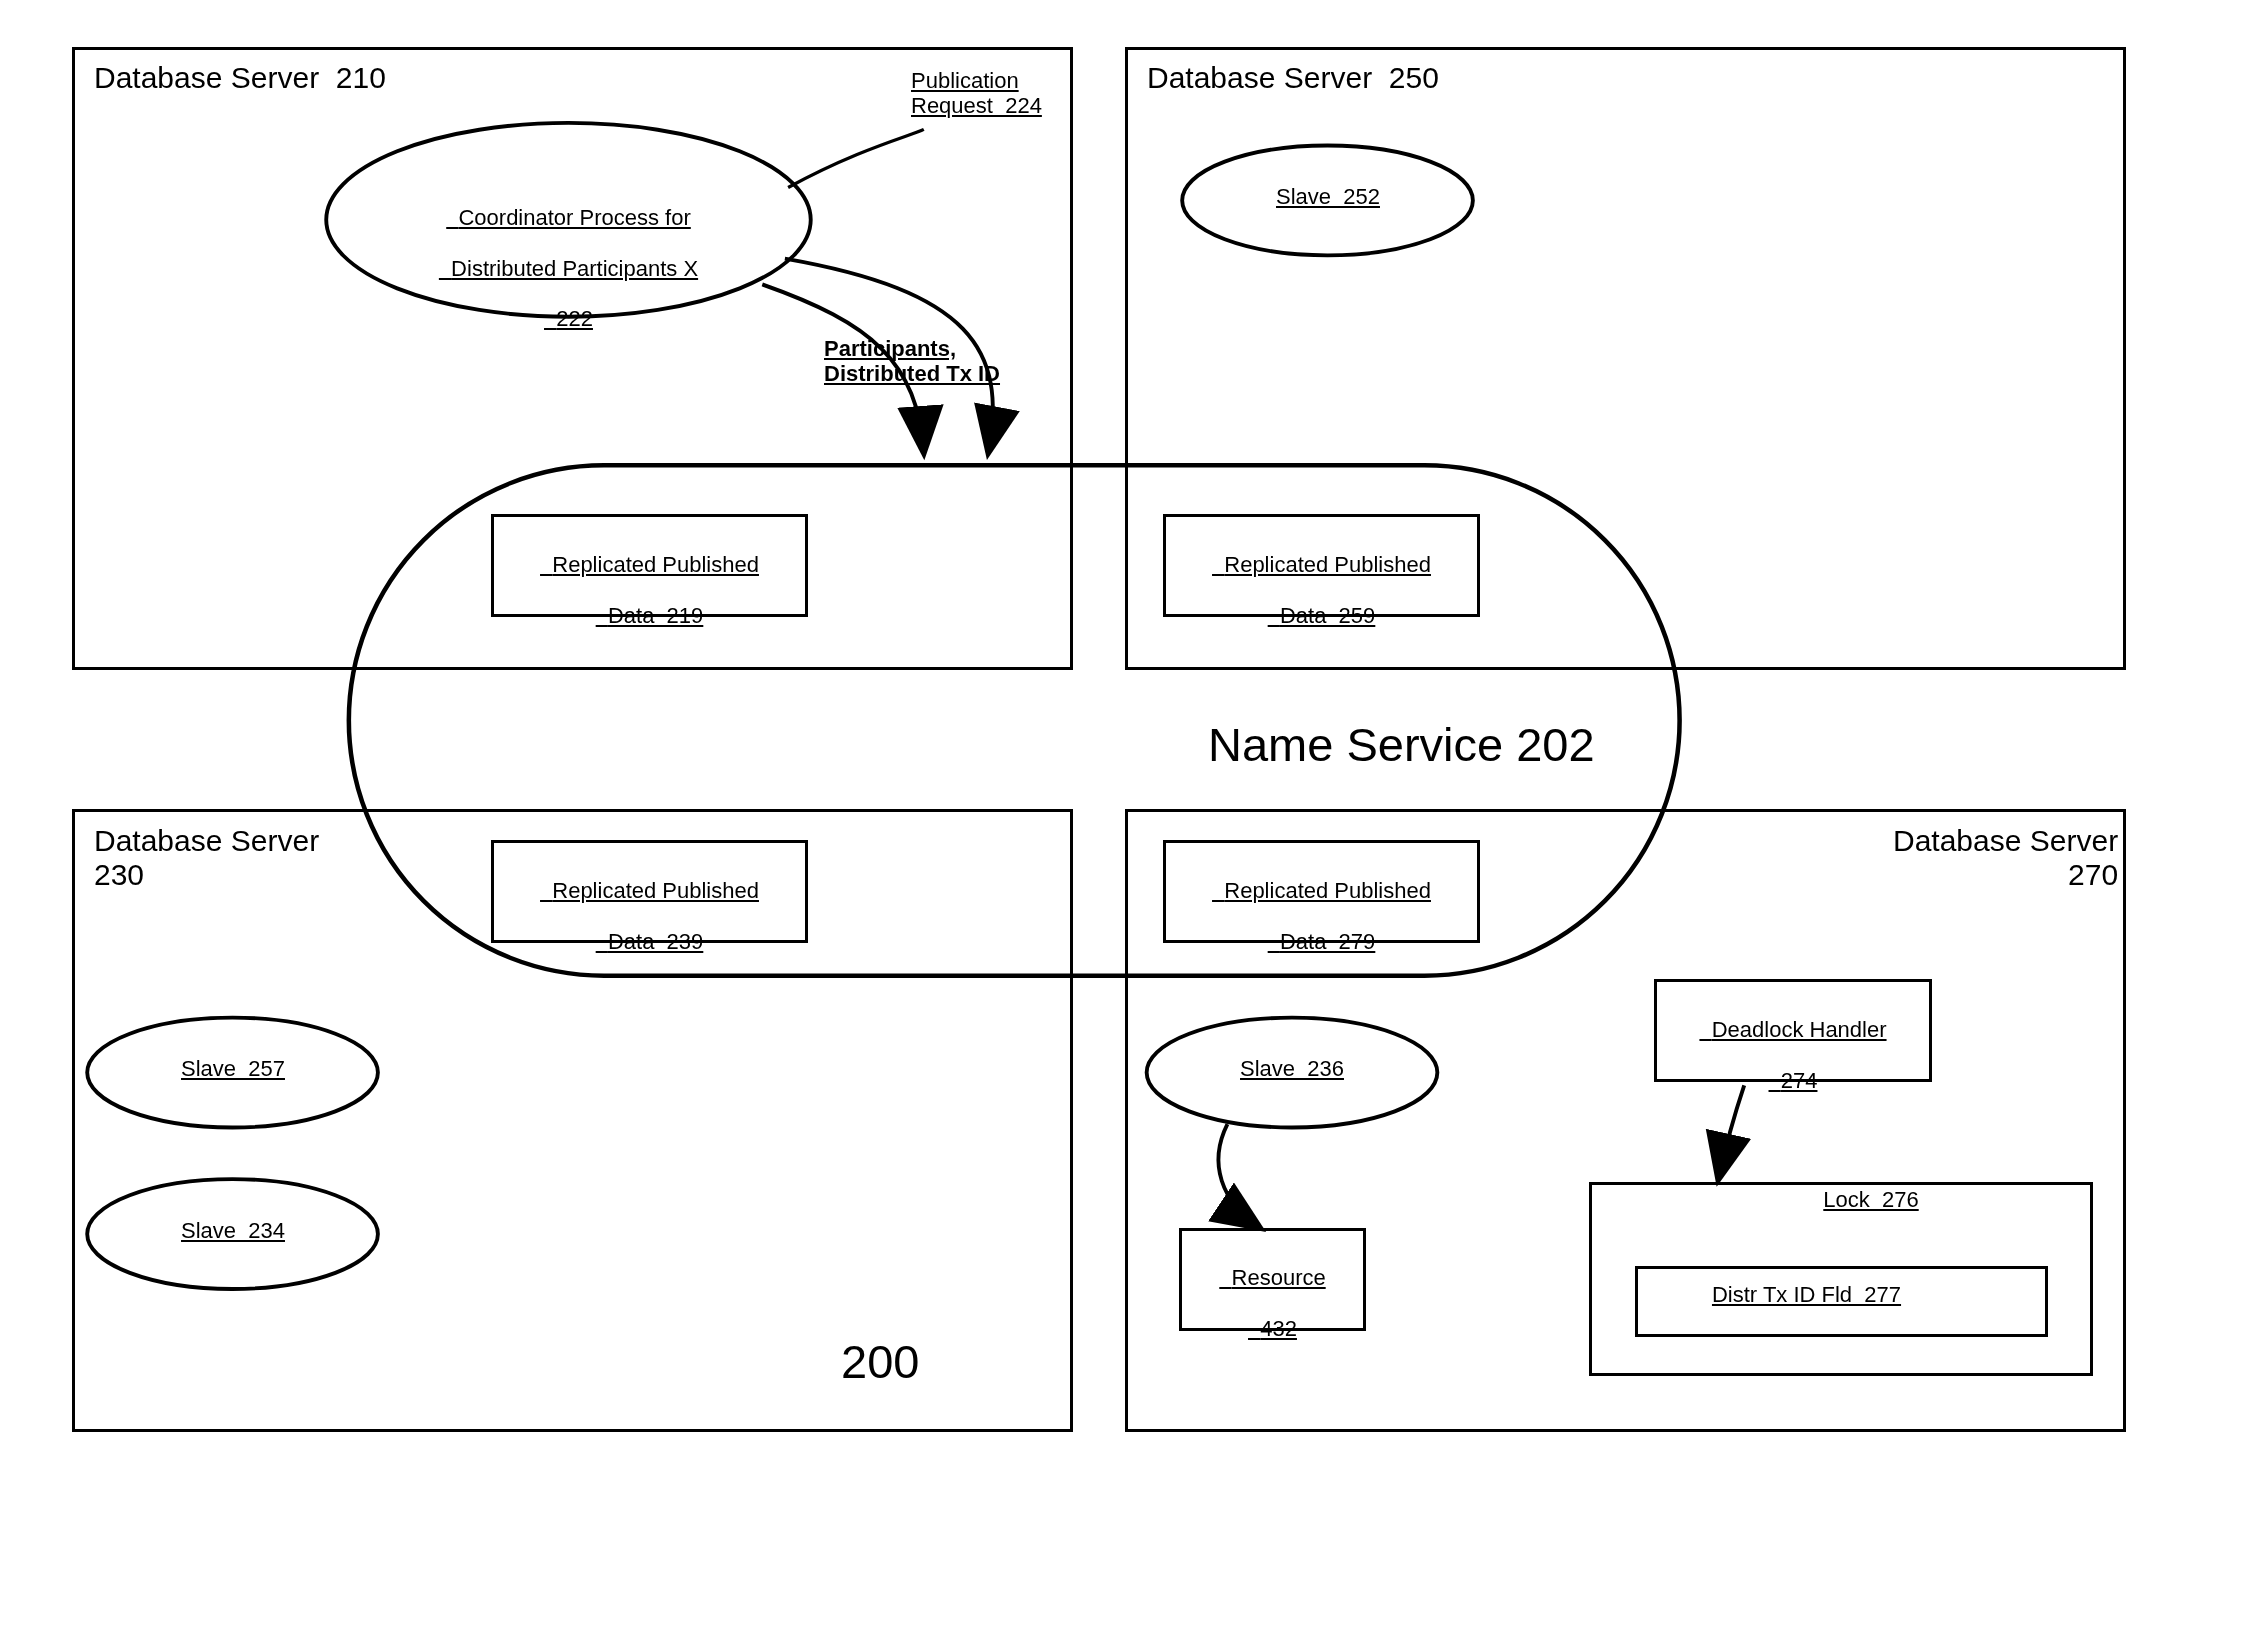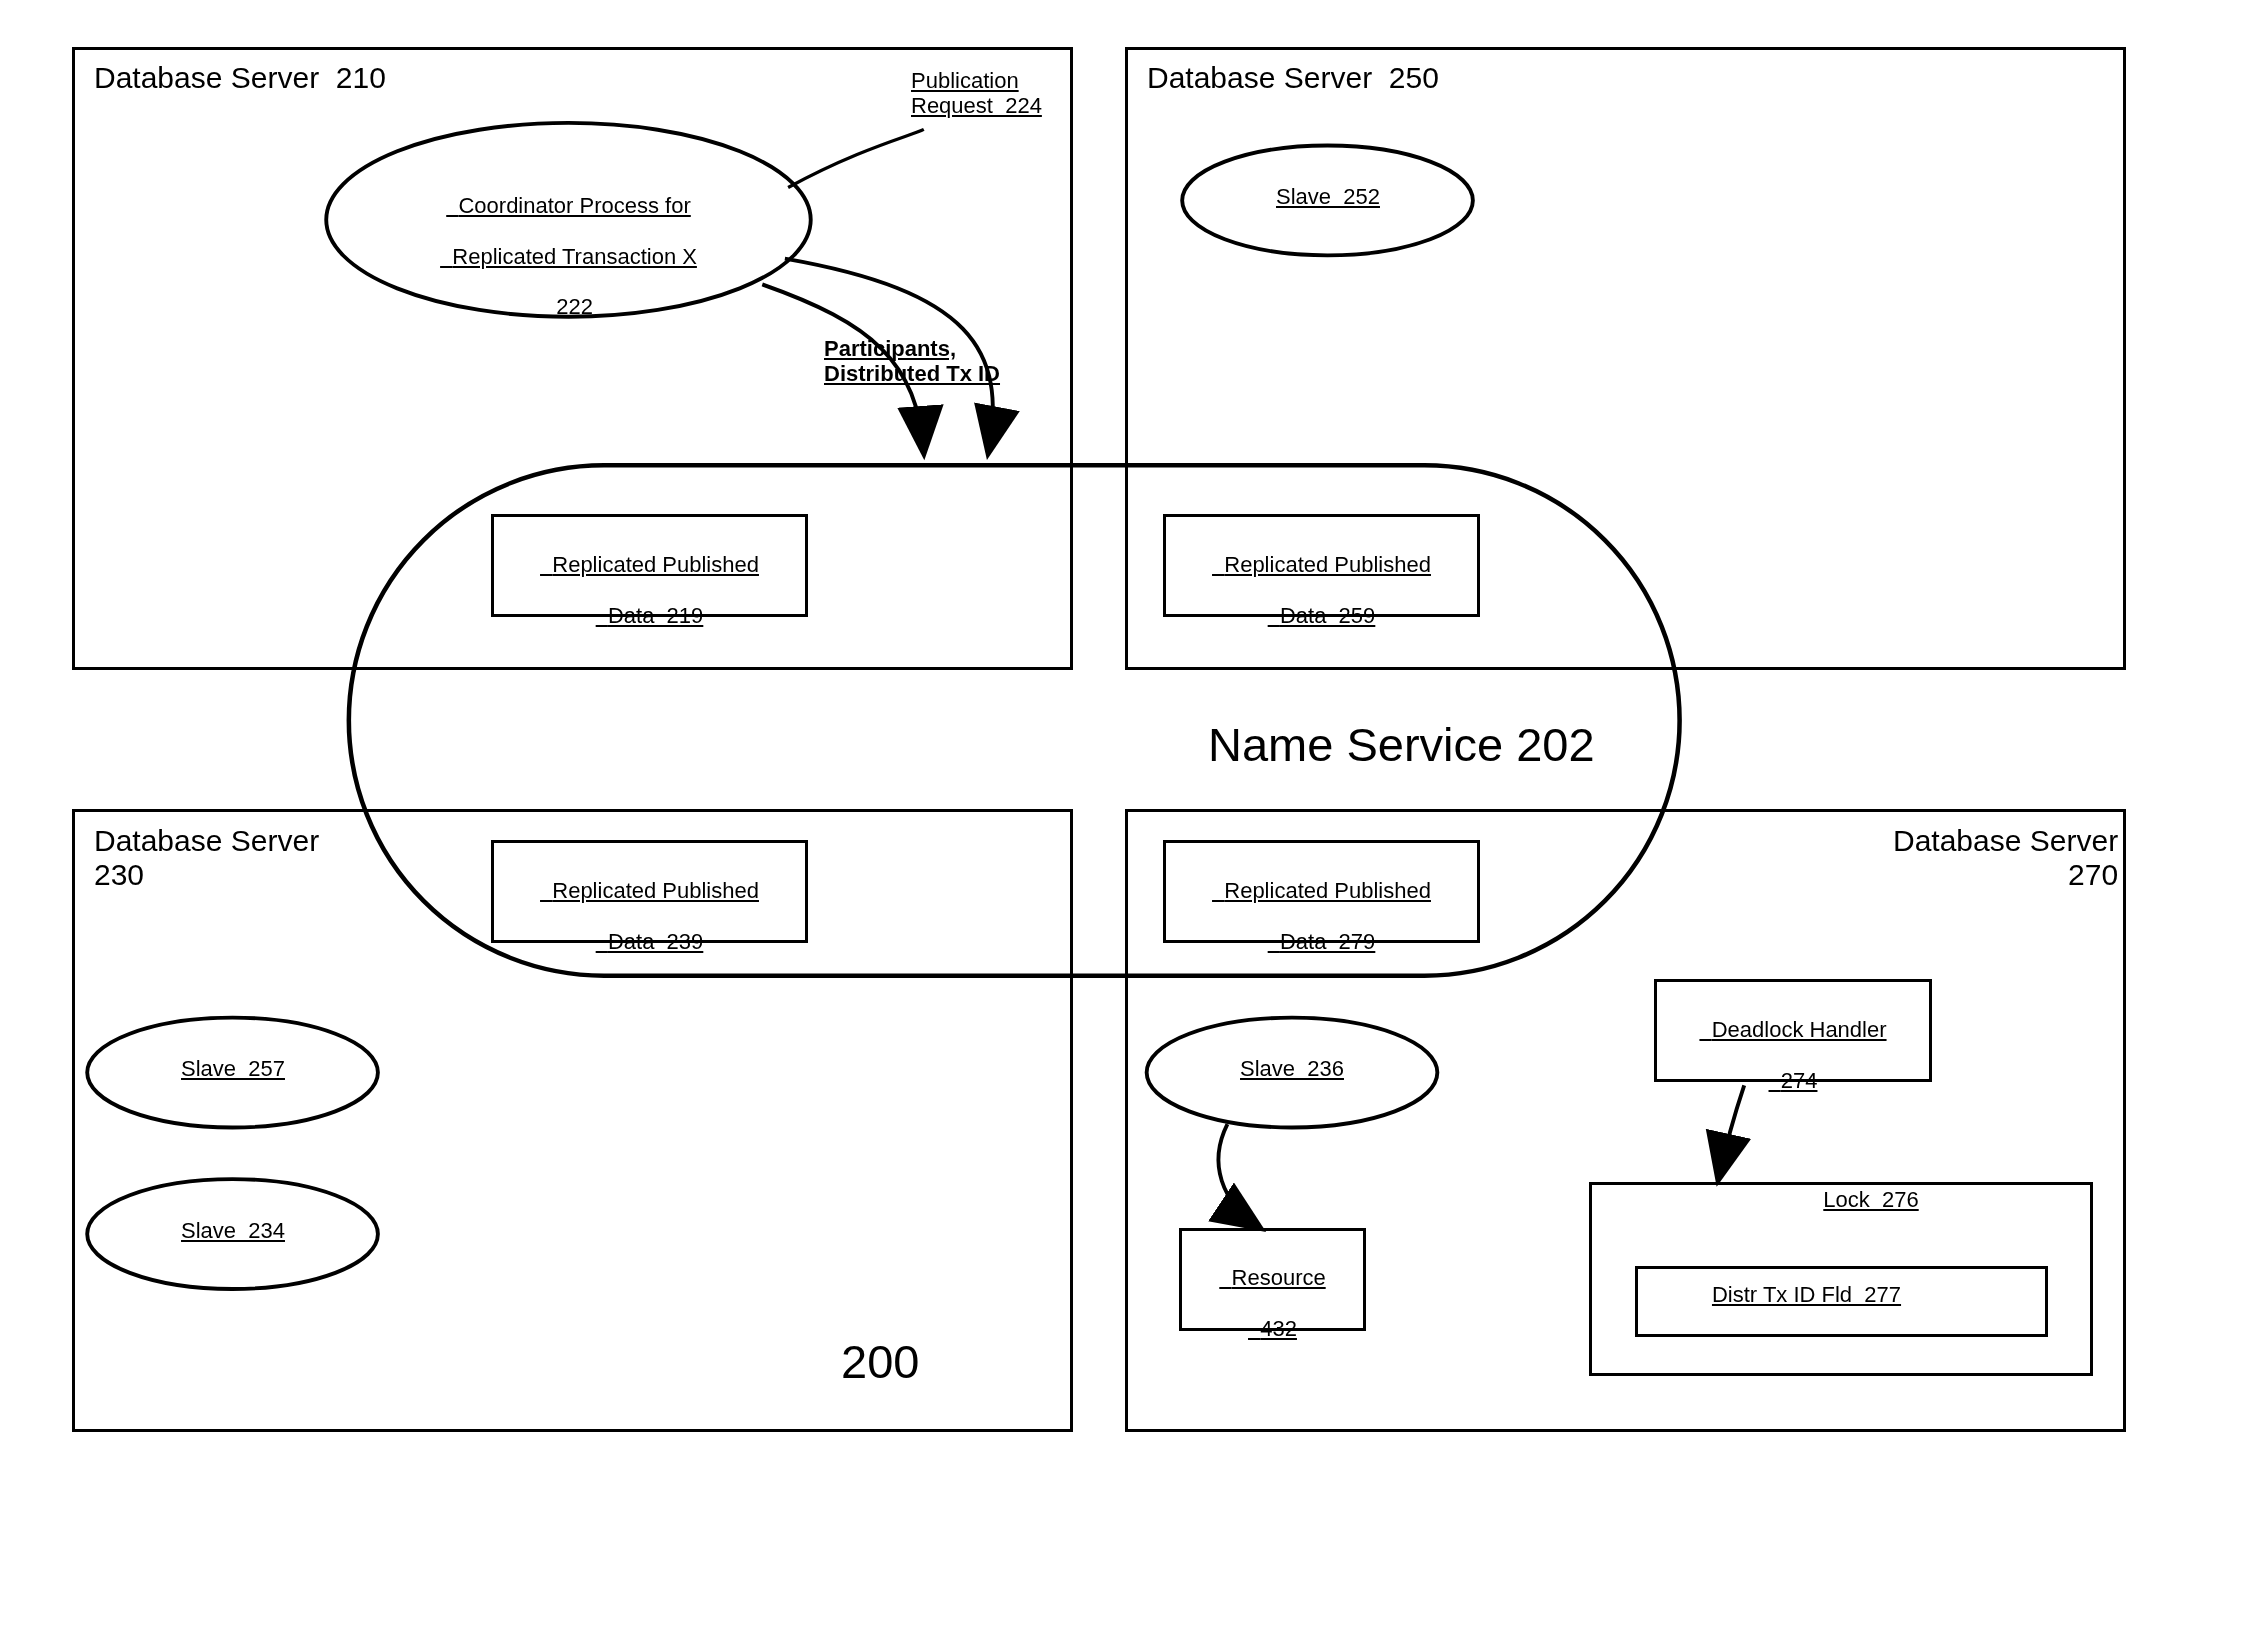--- a/index.html
+++ b/index.html
@@ -104,23 +104,23 @@
 <div class="big-label" style="left:1208px; top:717px;">Name Service  202</div>
 
 <div class="big-label" style="left:814px; top:1334px;margin-left:27px;">200</div>
 
 <div class="text-block" style="left:911px; top:68px; width:278px; text-align:left;">Publication
 Request  224</div>
 
 <div class="text-block bold" style="left:824px; top:336px; width:336px; text-align:left;">Participants,
 Distributed Tx ID</div>
 
-<div class="text-block" style="left:368px; top:168px; width:401px;">
+<div class="text-block" style="left:368px; top:180px; width:401px;">
   <span>Coordinator Process for</span><br>
-  <span>Replicated Transaction X</span><br>
+  <span>Distributed Participants X</span><br>
   <span>222</span>
 </div>
 
 <div class="text-block" style="left:1231px; top:184px; width:194px;">Slave  252</div>
 <div class="text-block" style="left:136px; top:1056px; width:194px;">Slave  257</div>
 <div class="text-block" style="left:136px; top:1218px; width:194px;">Slave  234</div>
 <div class="text-block" style="left:1195px; top:1056px; width:194px;">Slave  236</div>
 
 <svg class="overlay" viewBox="0 0 3500 2535">
   <defs>

